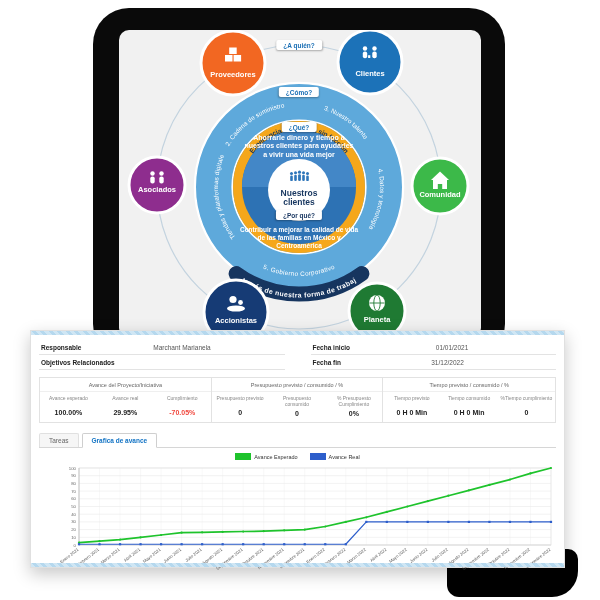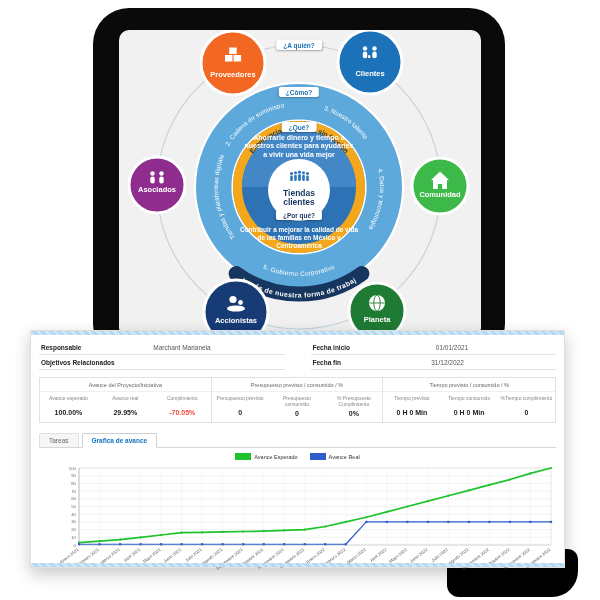--- a/index.html
+++ b/index.html
@@ -181,21 +181,21 @@
           <text x="377" y="322" class="sat-label">Planeta</text>
         </g>
       </svg>
 
       <div class="chip" style="left:180px;top:15px;">¿A quién?</div>
       <div class="chip" style="left:180px;top:62px;">¿Cómo?</div>
       <div class="chip" style="left:180px;top:97px;">¿Qué?</div>
       <div class="chip navy" style="left:180px;top:185px;">¿Por qué?</div>
 
       <div class="wheel-p p-value">Ahorrarle dinero y tiempo a nuestros clientes para ayudarles a vivir una vida mejor</div>
-      <div class="wheel-p p-core">Tiendas clientes</div>
+      <div class="wheel-p p-core">Nuestros clientes</div>
       <div class="wheel-p p-purpose">Contribuir a mejorar la calidad de vida de las familias en México y Centroamérica</div>
     </div>
   </div>
 
   <div class="accent"></div>
 
   <div class="panel">
     <div class="blue-bar"></div>
     <div class="panel-inner">
 

